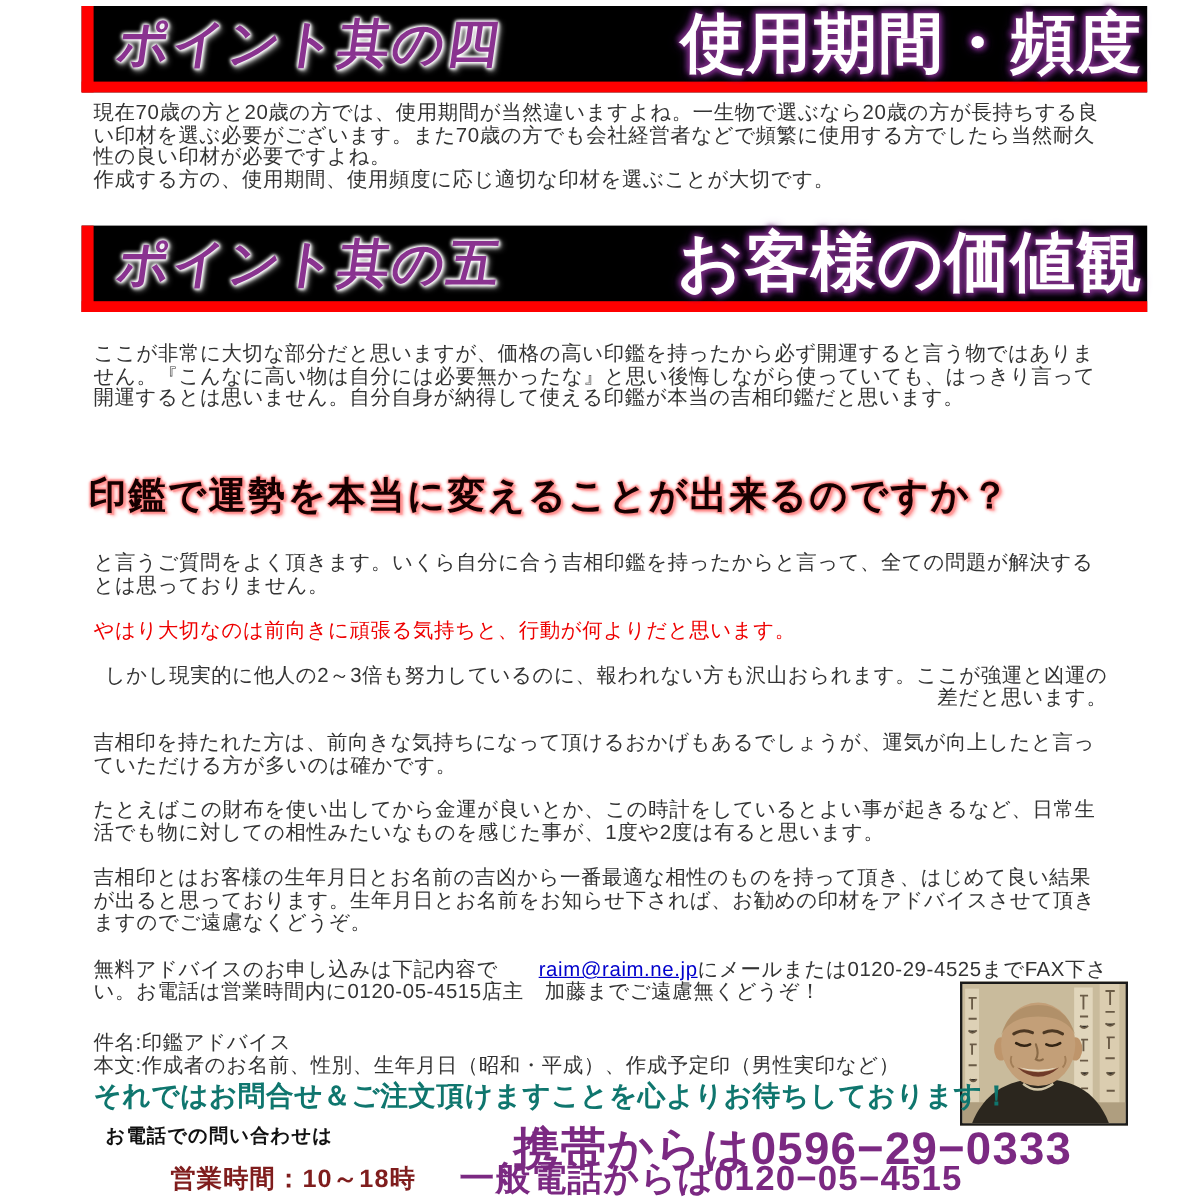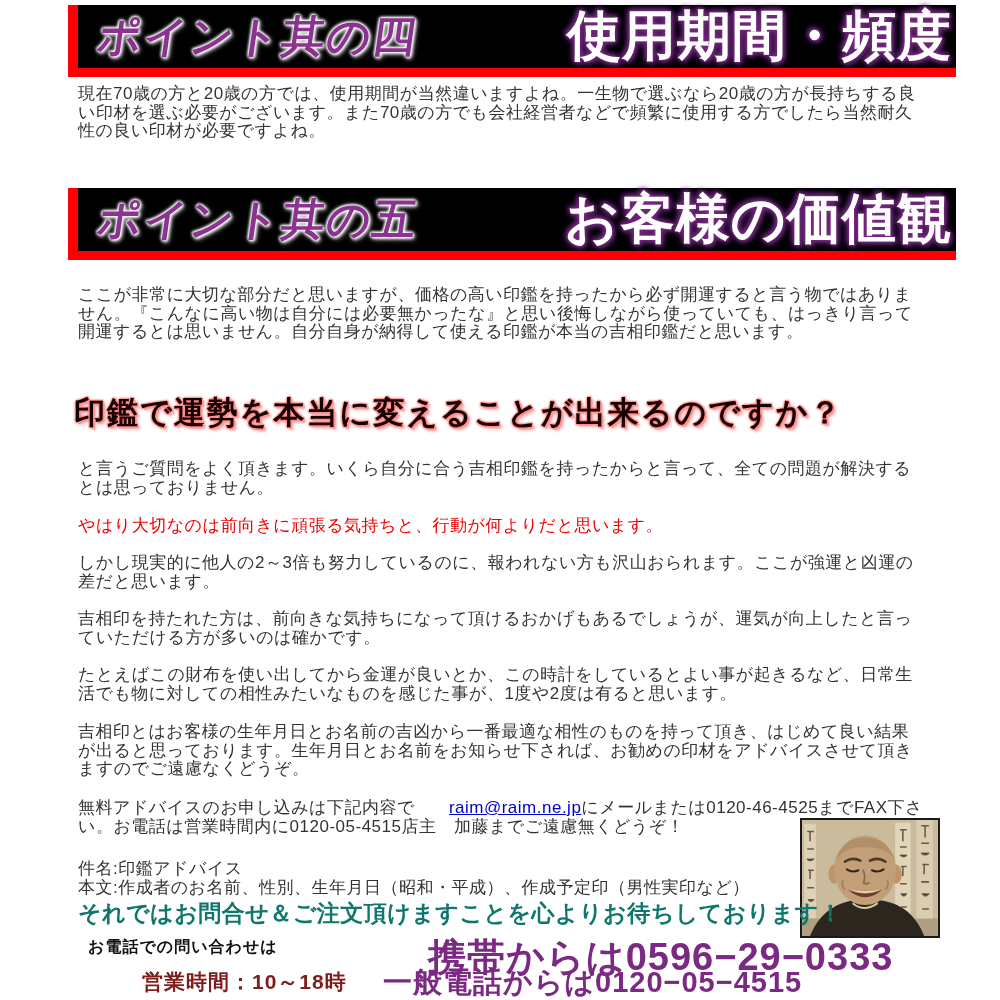--- a/index.html
+++ b/index.html
@@ -59,44 +59,44 @@
 <body>
 
 <div class="page">
 
   <div class="banner" style="top:5px;">
     <span class="banner-label">ポイント其の四</span>
     <span class="banner-title">使用期間・頻度</span>
   </div>
 
   <p class="para" style="top:68px;"><span>現在70歳の方と20歳の方では、使用期間が当然違いますよね。一生物で選ぶなら20歳の方が長持ちする良い印材を選ぶ必要がございます。また70歳の方でも会社経営者などで頻繁に使用する方でしたら当然耐久性の良い印材が必要ですよね。</span><br>
-  </p>
+  <span>作成する方の、使用期間、使用頻度に応じ適切な印材を選ぶことが大切です。</span></p>
 
   <div class="banner" style="top:188px;">
     <span class="banner-label">ポイント其の五</span>
     <span class="banner-title">お客様の価値観</span>
   </div>
 
   <p class="para" style="top:269px;">ここが非常に大切な部分だと思いますが、価格の高い印鑑を持ったから必ず開運すると言う物ではありません。『こんなに高い物は自分には必要無かったな』と思い後悔しながら使っていても、はっきり言って開運するとは思いません。自分自身が納得して使える印鑑が本当の吉相印鑑だと思います。</p>
 
   <div class="qa-heading">印鑑で運勢を本当に変えることが出来るのですか？</div>
 
   <p class="para" style="top:443px;">と言うご質問をよく頂きます。いくら自分に合う吉相印鑑を持ったからと言って、全ての問題が解決するとは思っておりません。</p>
 
   <p class="para red" style="top:499px;">やはり大切なのは前向きに頑張る気持ちと、行動が何よりだと思います。</p>
 
-  <p class="para" style="top:537px;">しかし現実的に他人の2～3倍も努力しているのに、報われない方も沢山おられます。ここが強運と凶運の差だと思います。</p>
+  <p class="para" style="top:537px;text-align:right;">しかし現実的に他人の2～3倍も努力しているのに、報われない方も沢山おられます。ここが強運と凶運の差だと思います。</p>
 
   <p class="para" style="top:593px;">吉相印を持たれた方は、前向きな気持ちになって頂けるおかげもあるでしょうが、運気が向上したと言っていただける方が多いのは確かです。</p>
 
   <p class="para" style="top:649px;">たとえばこの財布を使い出してから金運が良いとか、この時計をしているとよい事が起きるなど、日常生活でも物に対しての相性みたいなものを感じた事が、1度や2度は有ると思います。</p>
 
   <p class="para" style="top:706px;">吉相印とはお客様の生年月日とお名前の吉凶から一番最適な相性のものを持って頂き、はじめて良い結果が出ると思っております。生年月日とお名前をお知らせ下されば、お勧めの印材をアドバイスさせて頂きますのでご遠慮なくどうぞ。</p>
 
-  <p class="para" style="top:782px;"><span>無料アドバイスのお申し込みは下記内容で</span><a class="email" href="#">raim@raim.ne.jp</a><span>にメールまたは0120-46-4525までFAX下さい。お電話は営業時間内に0120-05-4515店主　加藤までご遠慮無くどうぞ！</span></p>
+  <p class="para" style="top:782px;"><span>無料アドバイスのお申し込みは下記内容で</span><a class="email" href="#">raim@raim.ne.jp</a><span>にメールまたは0120-29-4525までFAX下さい。お電話は営業時間内に0120-05-4515店主　加藤までご遠慮無くどうぞ！</span></p>
 
   <p class="para" style="top:843px;width:700px;"><span>件名:印鑑アドバイス</span><br>
   <span>本文:作成者のお名前、性別、生年月日（昭和・平成）、作成予定印（男性実印など）</span></p>
 
   <div class="photo">
     <svg viewBox="0 0 140 120">
       <rect width="140" height="120" fill="#cfc2a4"></rect>
       <rect x="2" y="4" width="12" height="98" fill="#e5dac0"></rect>
       <rect x="96" y="3" width="16" height="100" fill="#e9dfc6"></rect>
       <rect x="118" y="0" width="17" height="108" fill="#e2d6ba"></rect>

